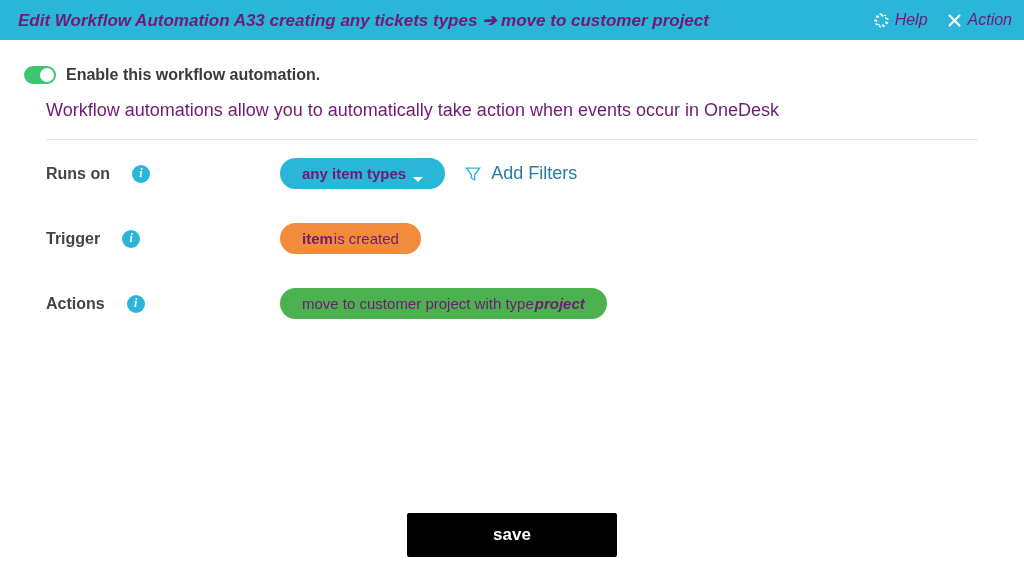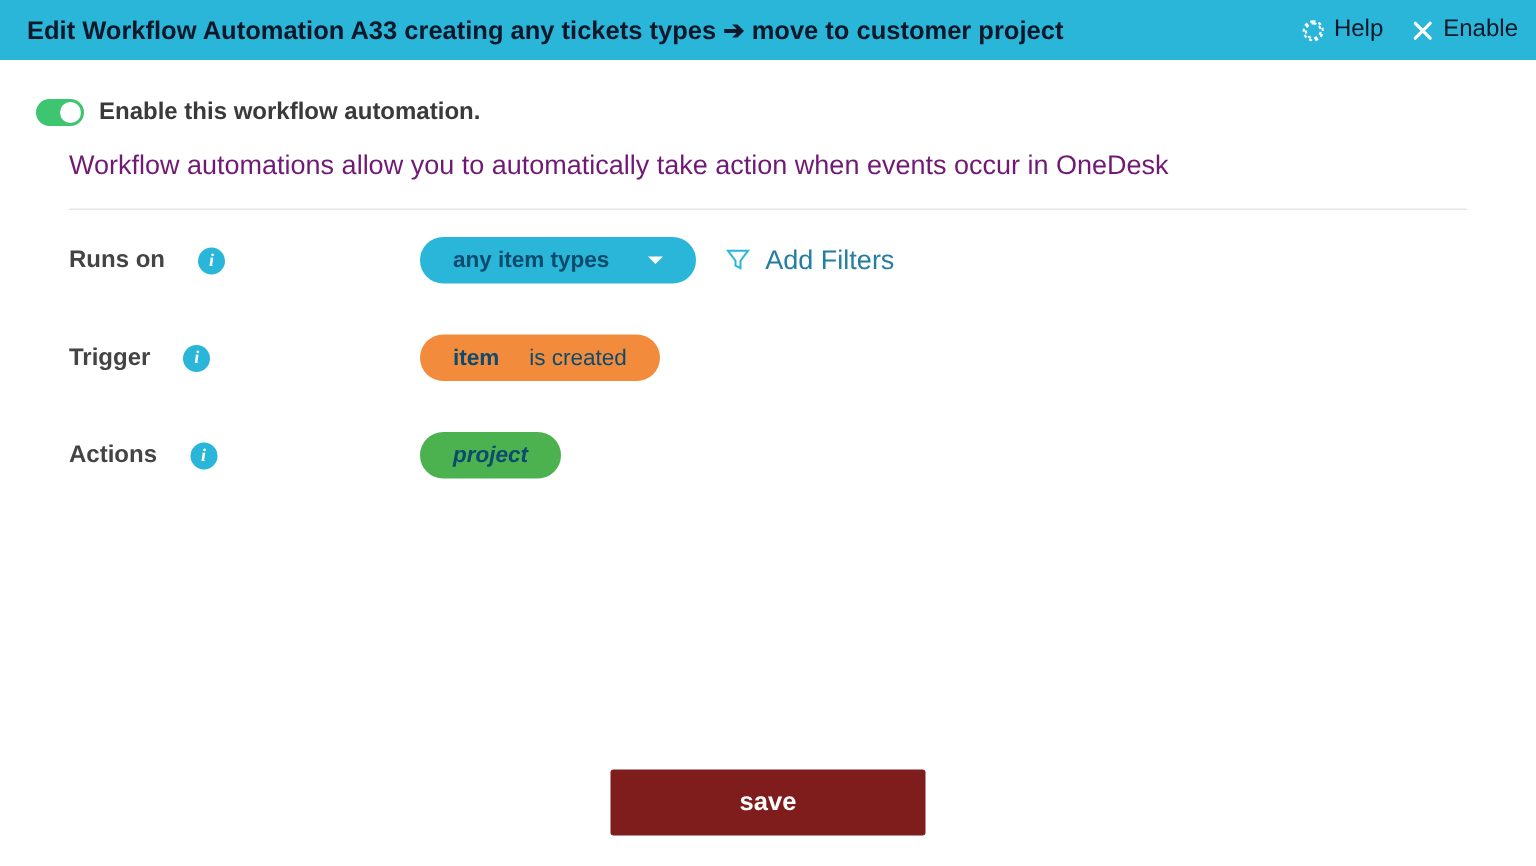--- a/index.html
+++ b/index.html
@@ -5,26 +5,27 @@
     * { box-sizing: border-box; margin: 0; padding: 0; }
     body {
       font-family: -apple-system, BlinkMacSystemFont, "Segoe UI", Arial, sans-serif;
       background: #fff;
       width: 1024px;
       height: 577px;
       overflow: hidden;
     }
     .header {
       background: #29b6d8;
-      color: #0f172a;
+      color: #701a75;
       height: 40px;
       display: flex;
       align-items: center;
       justify-content: space-between;
       padding: 0 12px 0 18px;
+      font-style: italic;
     }
     .header-title {
       font-size: 17px;
       font-weight: 600;
     }
     .header-actions {
       display: flex;
       gap: 18px;
       align-items: flex-start;
       font-size: 16px;
@@ -108,57 +109,58 @@
     }
     .row-content {
       display: flex;
       align-items: center;
       gap: 18px;
     }
     .pill {
       border-radius: 18px;
       padding: 7px 22px;
       font-size: 15px;
-      color: #0c4a6e;
+      color: #701a75;
       display: inline-flex;
-      align-items: center;
-      gap: 20px;
+      align-items: flex-end;
+      gap: 1px;
       cursor: pointer;
     }
     .pill-blue { background: #29b6d8; font-weight: 600; }
     .pill-orange { background: #f38b3c; }
     .pill-green { background: #4bb24f; }
     .pill .bold-part { font-weight: 700; }
     .pill .regular-part { font-weight: 400; }
     .pill .italic-part { font-style: italic; font-weight: 700; }
     .caret {
       width: 0; height: 0;
       border-left: 5px solid transparent;
       border-right: 5px solid transparent;
       border-top: 5px solid #fff;
       margin-left: 6px;
     }
     .add-link {
       display: flex;
+      align-items: center;
       gap: 8px;
       color: #247ea1;
       font-size: 18px;
       font-weight: 500;
       cursor: pointer;
     }
     .add-link svg { width: 20px; height: 20px; stroke: #29b6d8; fill: none; stroke-width: 1.6; }
     .save-row {
       display: flex;
       justify-content: center;
       position: absolute;
       bottom: 20px;
       left: 0; right: 0;
     }
     .save-btn {
-      background: #7f1d1d;
+      background: #000000;
       color: #fff;
       border: none;
       font-size: 17px;
       font-weight: 600;
       padding: 12px 12px;
       width: 210px;
       border-radius: 2px;
       cursor: pointer;
     }
   </style>
@@ -171,21 +173,21 @@
     <div class="header-action">
       <svg viewBox="0 0 24 24">
           <path d="M12 3a9 9 0 0 0-9 9 9 9 0 0 0 9 9 9 9 0 0 0 9-9A9 9 0 0 0 12 3zm0 2a7 7 0 1 1 0 14 7 7 0 0 1 0-14z" fill="none" stroke="#fff" stroke-width="2" stroke-dasharray="3 3"></path>
         </svg>
       <span>Help</span>
     </div>
     <div class="header-action">
       <svg viewBox="0 0 24 24">
           <path d="M5 5l14 14M19 5L5 19" stroke="#fff" stroke-width="3" stroke-linecap="round"></path>
         </svg>
-      <span>Enable</span>
+      <span>Action</span>
     </div>
   </div>
 </div>
 
 <div class="content">
 
   <div class="toggle-row">
     <div class="toggle">
       <div class="toggle-knob"></div>
     </div>
@@ -226,20 +228,21 @@
     </div>
   </div>
 
   <div class="form-row">
     <div class="row-label-group">
       <span class="row-label">Actions</span>
       <span class="info-icon">i</span>
     </div>
     <div class="row-content">
       <div class="pill pill-green">
+        <span class="regular-part">move to customer project with type</span>
         <span class="italic-part">project</span>
       </div>
     </div>
   </div>
 
 </div>
 
 <div class="save-row">
   <button class="save-btn">save</button>
 </div>

